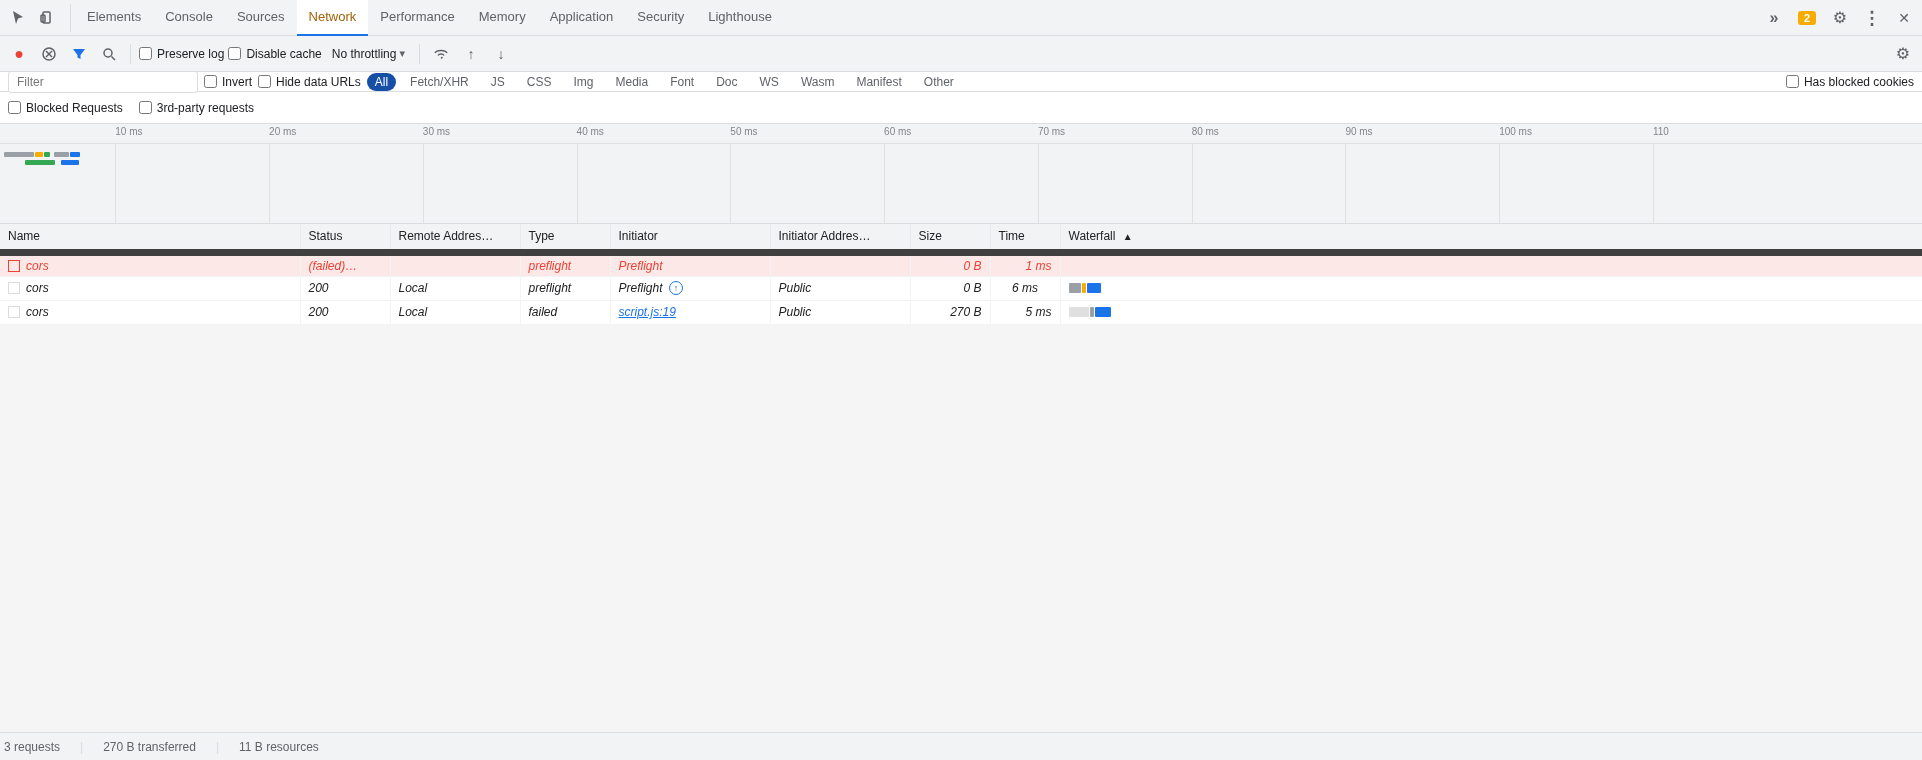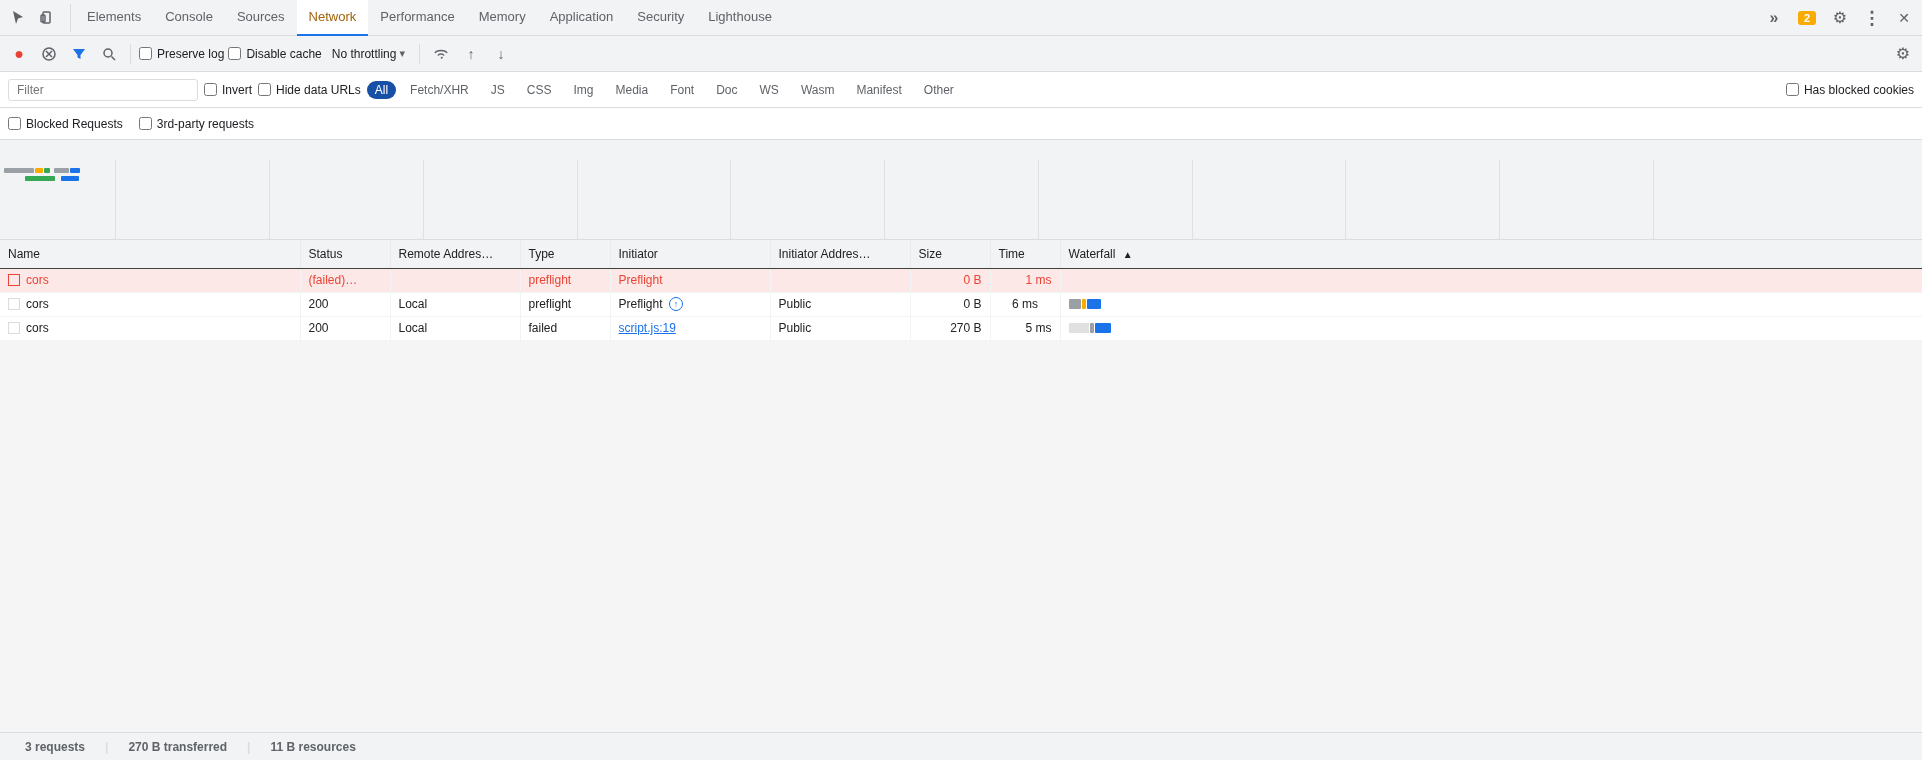--- a/index.html
+++ b/index.html
@@ -71,21 +71,21 @@
       white-space: nowrap;
     }
     .checkbox-label input { cursor: pointer; }
 
     
     .filter-bar {
       display: flex;
       align-items: center;
       background: white;
       border-bottom: 1px solid #dadce0;
-      height: 36px;
+      height: 20px;
       padding: 0 8px;
       gap: 6px;
     }
     .filter-input {
       border: 1px solid #dadce0;
       border-radius: 3px;
       padding: 3px 8px;
       font-size: 12px;
       width: 190px;
       outline: none;
@@ -144,38 +144,39 @@
 
     
     .network-table {
       width: 100%;
       background: white;
       border-collapse: collapse;
       table-layout: fixed;
     }
     .network-table thead th {
       background: #f1f3f4;
-      border-bottom: 1px solid #404040;
+      border-bottom: 7px solid #404040;
       border-right: 1px solid #e8eaed;
       padding: 4px 8px;
       font-size: 12px;
       font-weight: 500;
       text-align: left;
       color: #202124;
       white-space: nowrap;
       overflow: hidden;
       text-overflow: ellipsis;
       height: 28px;
       user-select: none;
       cursor: pointer;
     }
     .network-table thead th:last-child { border-right: none; }
     .network-table tbody tr {
       border-bottom: 1px solid #f1f3f4;
       height: 24px;
+      font-style: italic;
     }
     .network-table tbody tr.error-row { background: #fce8e6; }
     .network-table tbody td {
       padding: 2px 8px;
       font-size: 12px;
       overflow: hidden;
       text-overflow: ellipsis;
       white-space: nowrap;
       border-right: 1px solid #f1f3f4;
     }
@@ -217,25 +218,24 @@
 
     
     .status-bar {
       position: fixed;
       bottom: 0; left: 0; right: 0;
       height: 28px;
       background: #f1f3f4;
       border-top: 1px solid #dadce0;
       display: flex;
       align-items: center;
-      padding: 0 25px;
+      padding: 0 4px;
       font-size: 12px;
       color: #5f6368;
       gap: 8px;
-      font-weight: bold;
     }
     .status-divider { margin: 0 12px; color: #dadce0; }
 
     .table-wrapper { overflow-y: auto; max-height: calc(760px - 36px - 36px - 36px - 32px - 100px - 28px); }
 
     .sort-arrow { margin-left: 4px; font-size: 10px; }
   </style>
 </head>
 <body>
 
@@ -385,20 +385,33 @@
     <input type="checkbox" style="">
     <span>Blocked Requests</span>
   </label>
   <label class="checkbox-label">
     <input type="checkbox" style="">
     <span>3rd-party requests</span>
   </label>
 </div>
 
 <div class="timeline-header">
+  <div class="timeline-ruler">
+    <span class="ruler-tick" style="left:6%;">10 ms</span>
+    <span class="ruler-tick" style="left:14%;">20 ms</span>
+    <span class="ruler-tick" style="left:22%;">30 ms</span>
+    <span class="ruler-tick" style="left:30%;">40 ms</span>
+    <span class="ruler-tick" style="left:38%;">50 ms</span>
+    <span class="ruler-tick" style="left:46%;">60 ms</span>
+    <span class="ruler-tick" style="left:54%;">70 ms</span>
+    <span class="ruler-tick" style="left:62%;">80 ms</span>
+    <span class="ruler-tick" style="left:70%;">90 ms</span>
+    <span class="ruler-tick" style="left:78%;">100 ms</span>
+    <span class="ruler-tick" style="left:86%;">110</span>
+  </div>
 
   <div style="position:absolute;top:20px;left:0;right:0;bottom:0;">
     <div style="position:absolute;top:0;left:6%;bottom:0;border-left:1px solid #e0e0e0;"></div>
     <div style="position:absolute;top:0;left:14%;bottom:0;border-left:1px solid #e0e0e0;"></div>
     <div style="position:absolute;top:0;left:22%;bottom:0;border-left:1px solid #e0e0e0;"></div>
     <div style="position:absolute;top:0;left:30%;bottom:0;border-left:1px solid #e0e0e0;"></div>
     <div style="position:absolute;top:0;left:38%;bottom:0;border-left:1px solid #e0e0e0;"></div>
     <div style="position:absolute;top:0;left:46%;bottom:0;border-left:1px solid #e0e0e0;"></div>
     <div style="position:absolute;top:0;left:54%;bottom:0;border-left:1px solid #e0e0e0;"></div>
     <div style="position:absolute;top:0;left:62%;bottom:0;border-left:1px solid #e0e0e0;"></div>

